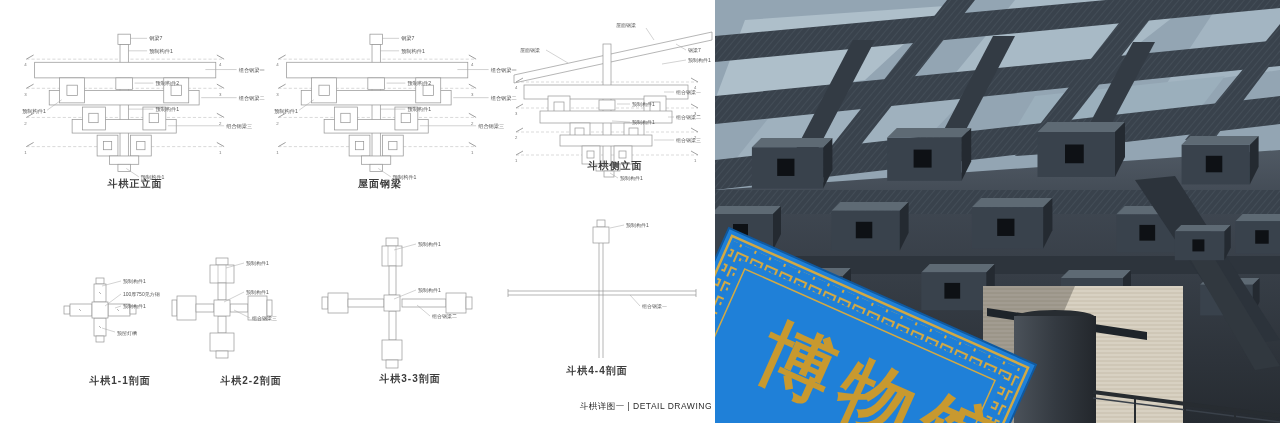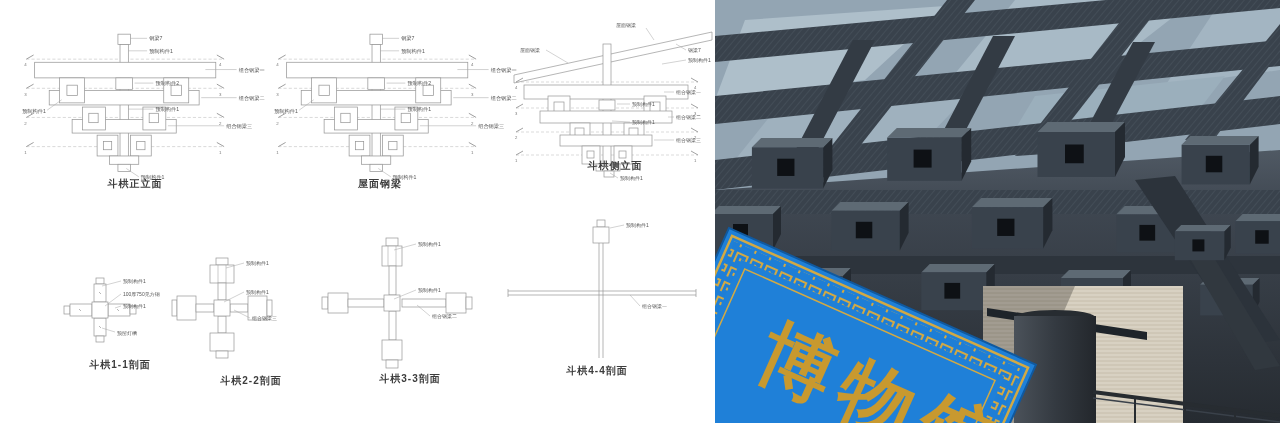--- a/index.html
+++ b/index.html
@@ -271,21 +271,21 @@
         <line x1="60" y1="40" x2="66" y2="38"></line>
           <line x1="47" y1="60" x2="60" y2="64"></line>
       </g>
       <g>
         <text x="68" y="15">预制构件1</text>
         <text x="68" y="28">100厚750见方钢</text>
         <text x="68" y="40">预制构件1</text>
         <text x="62" y="67">预留灯槽</text>
       </g>
     </svg>
-    <div class="cap" style="left:40px;top:358px;width:160px">斗栱1-1剖面</div>
+    <div class="cap" style="left:40px;top:374px;width:160px">斗栱1-1剖面</div>
 
     <svg class="drawing" style="left:172px;top:252px" width="125" height="118" viewBox="0 0 125 118">
       <g stroke="#969696" stroke-width="0.7" fill="#ffffff">
         <rect x="44" y="6" width="12" height="7"></rect>
           <rect x="38" y="13" width="24" height="18"></rect>
         <line x1="46" y1="13" x2="46" y2="31" stroke-width="0.5"></line>
           <line x1="54" y1="13" x2="54" y2="31" stroke-width="0.5"></line>
         <rect x="46" y="31" width="8" height="17"></rect>
         <rect x="46" y="64" width="8" height="17"></rect>
         <rect x="38" y="81" width="24" height="18"></rect>
@@ -357,20 +357,21 @@
         <line x1="108" y1="10" x2="122" y2="7"></line>
           <line x1="128" y1="77" x2="138" y2="88"></line>
       </g>
       <g>
         <text x="124" y="9">预制构件1</text>
         <text x="140" y="90">组合钢梁一</text>
       </g>
     </svg>
     <div class="cap" style="left:517px;top:364px;width:160px">斗栱4-4剖面</div>
 
+    <div class="sheet-title" style="left:500px;top:401px;width:212px">斗栱详图一 | DETAIL DRAWING</div>
   </div>
 
   <div class="photo-wrap">
     <svg width="565" height="423" viewBox="0 0 565 423">
       <defs>
         <linearGradient id="bgG" x1="0" y1="0" x2="0" y2="1">
           <stop offset="0" stop-color="#7b8894"></stop>
             <stop offset="0.5" stop-color="#3e4650"></stop>
             <stop offset="1" stop-color="#262b31"></stop>
         </linearGradient>

